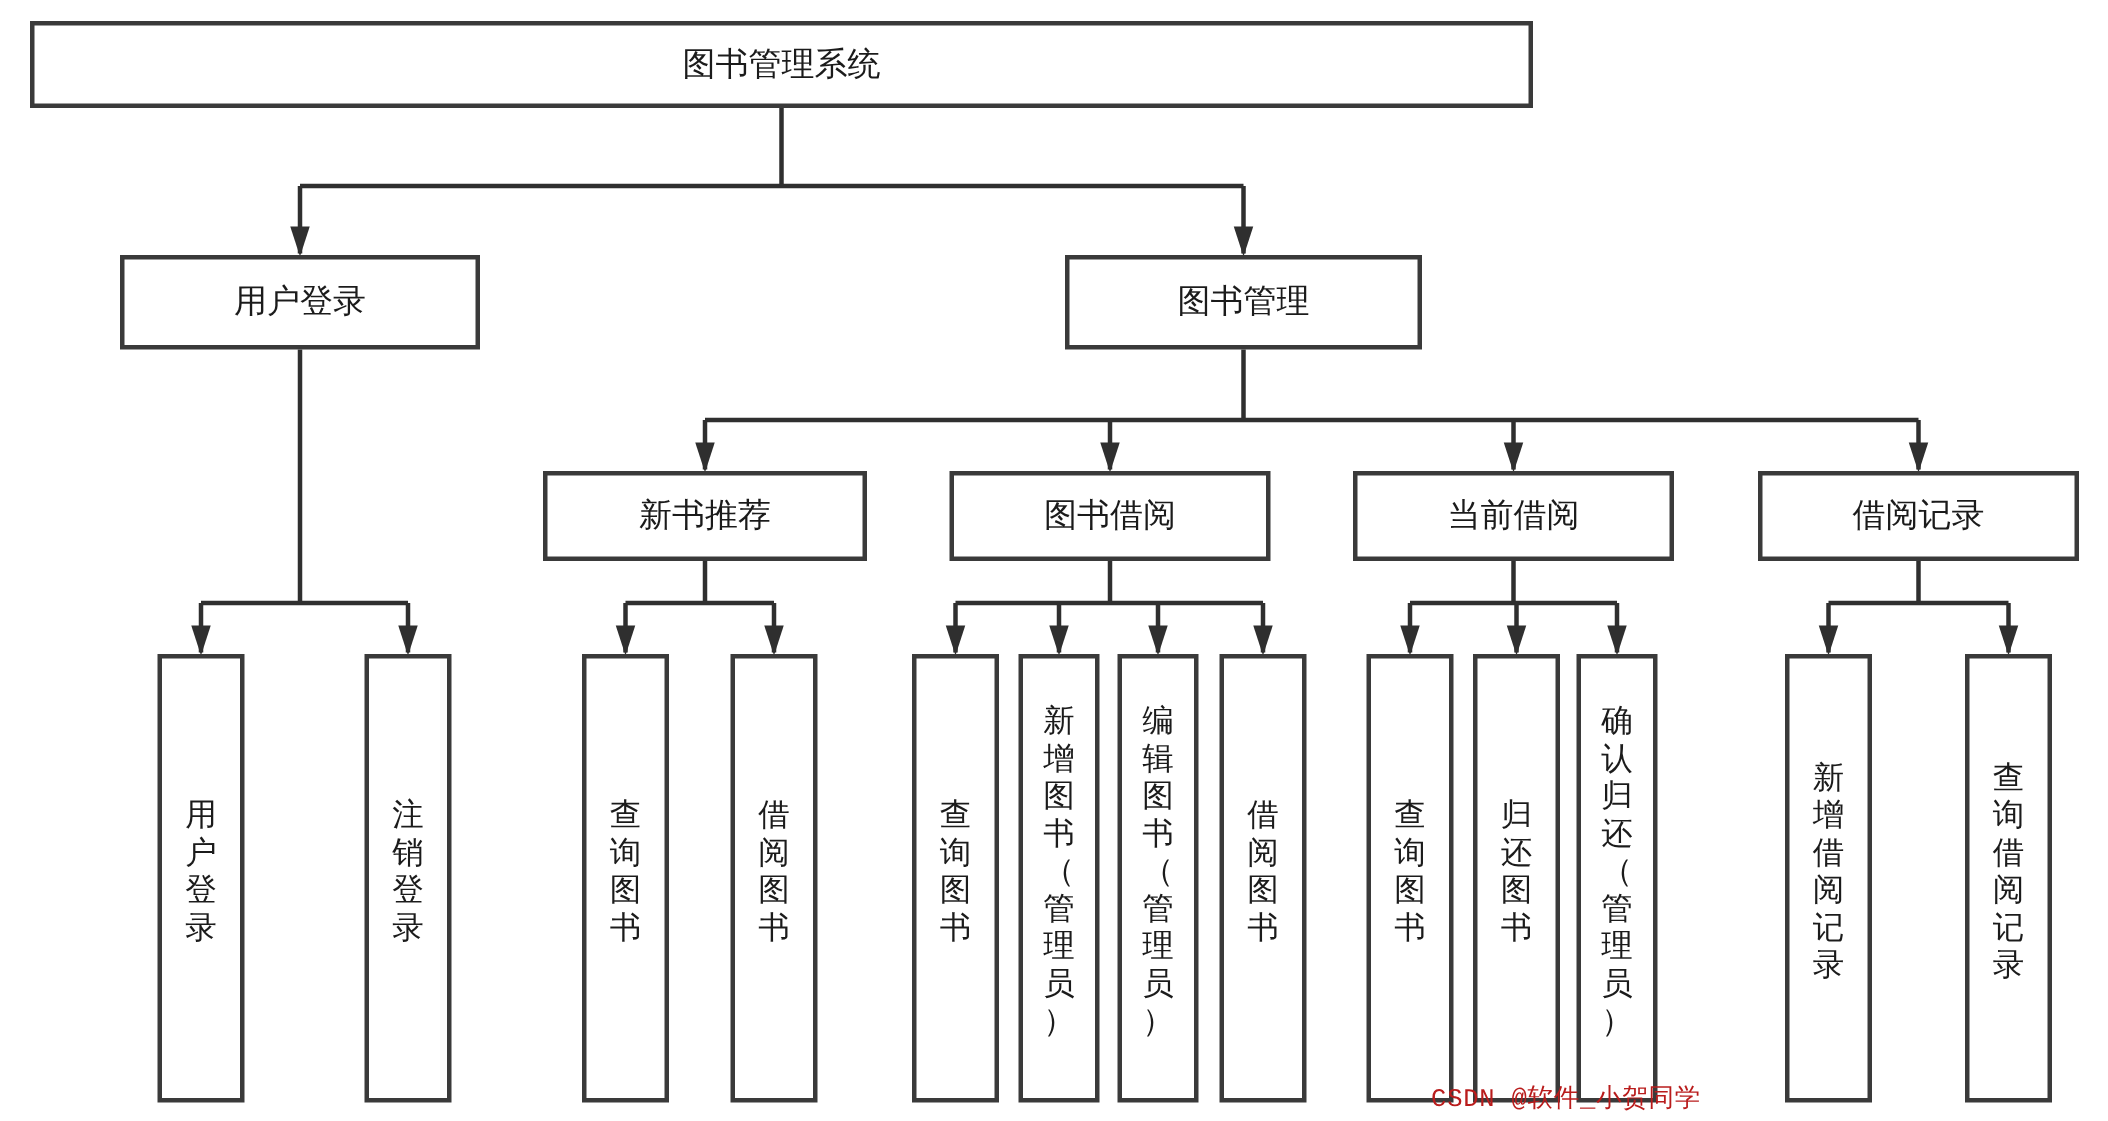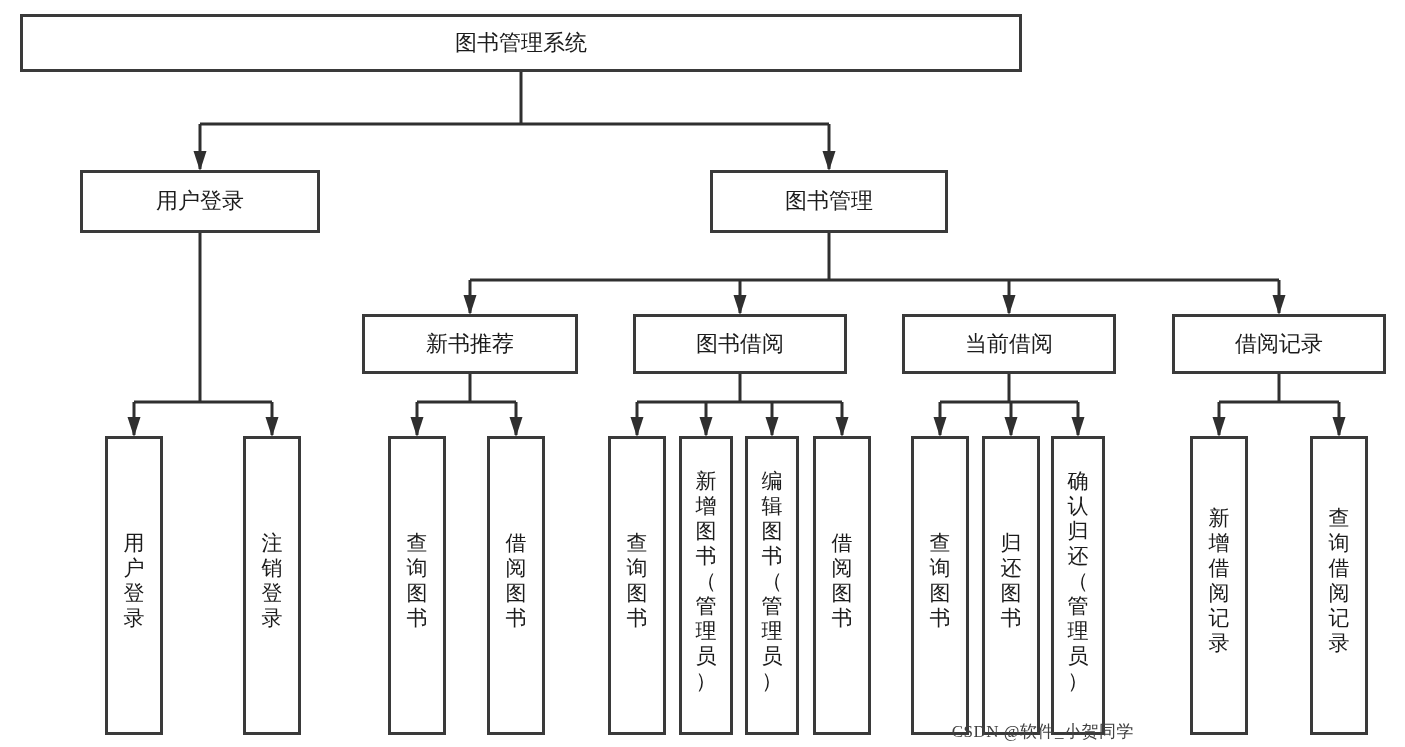--- a/index.html
+++ b/index.html
@@ -51,23 +51,23 @@
     stroke-linecap: butt;
   }
   .arrow-head {
     fill: #2f2f2f;
     stroke: none;
   }
   .watermark {
     position: absolute;
     right: 8px;
     bottom: 4px;
-    font-family: Liberation Serif, serif;
+    font-family: Liberation Mono, monospace;
     font-size: 17px;
-    color: #404040;
+    color: #b91c1c;
     white-space: nowrap;
     letter-spacing: 0.5px;
   }
 </style>
 </head>
 <body>
 
 <div id="diagram-root">
   <svg class="flow" viewBox="0 0 1405 747" xmlns="http://www.w3.org/2000/svg">
     <g id="edges-layer">

